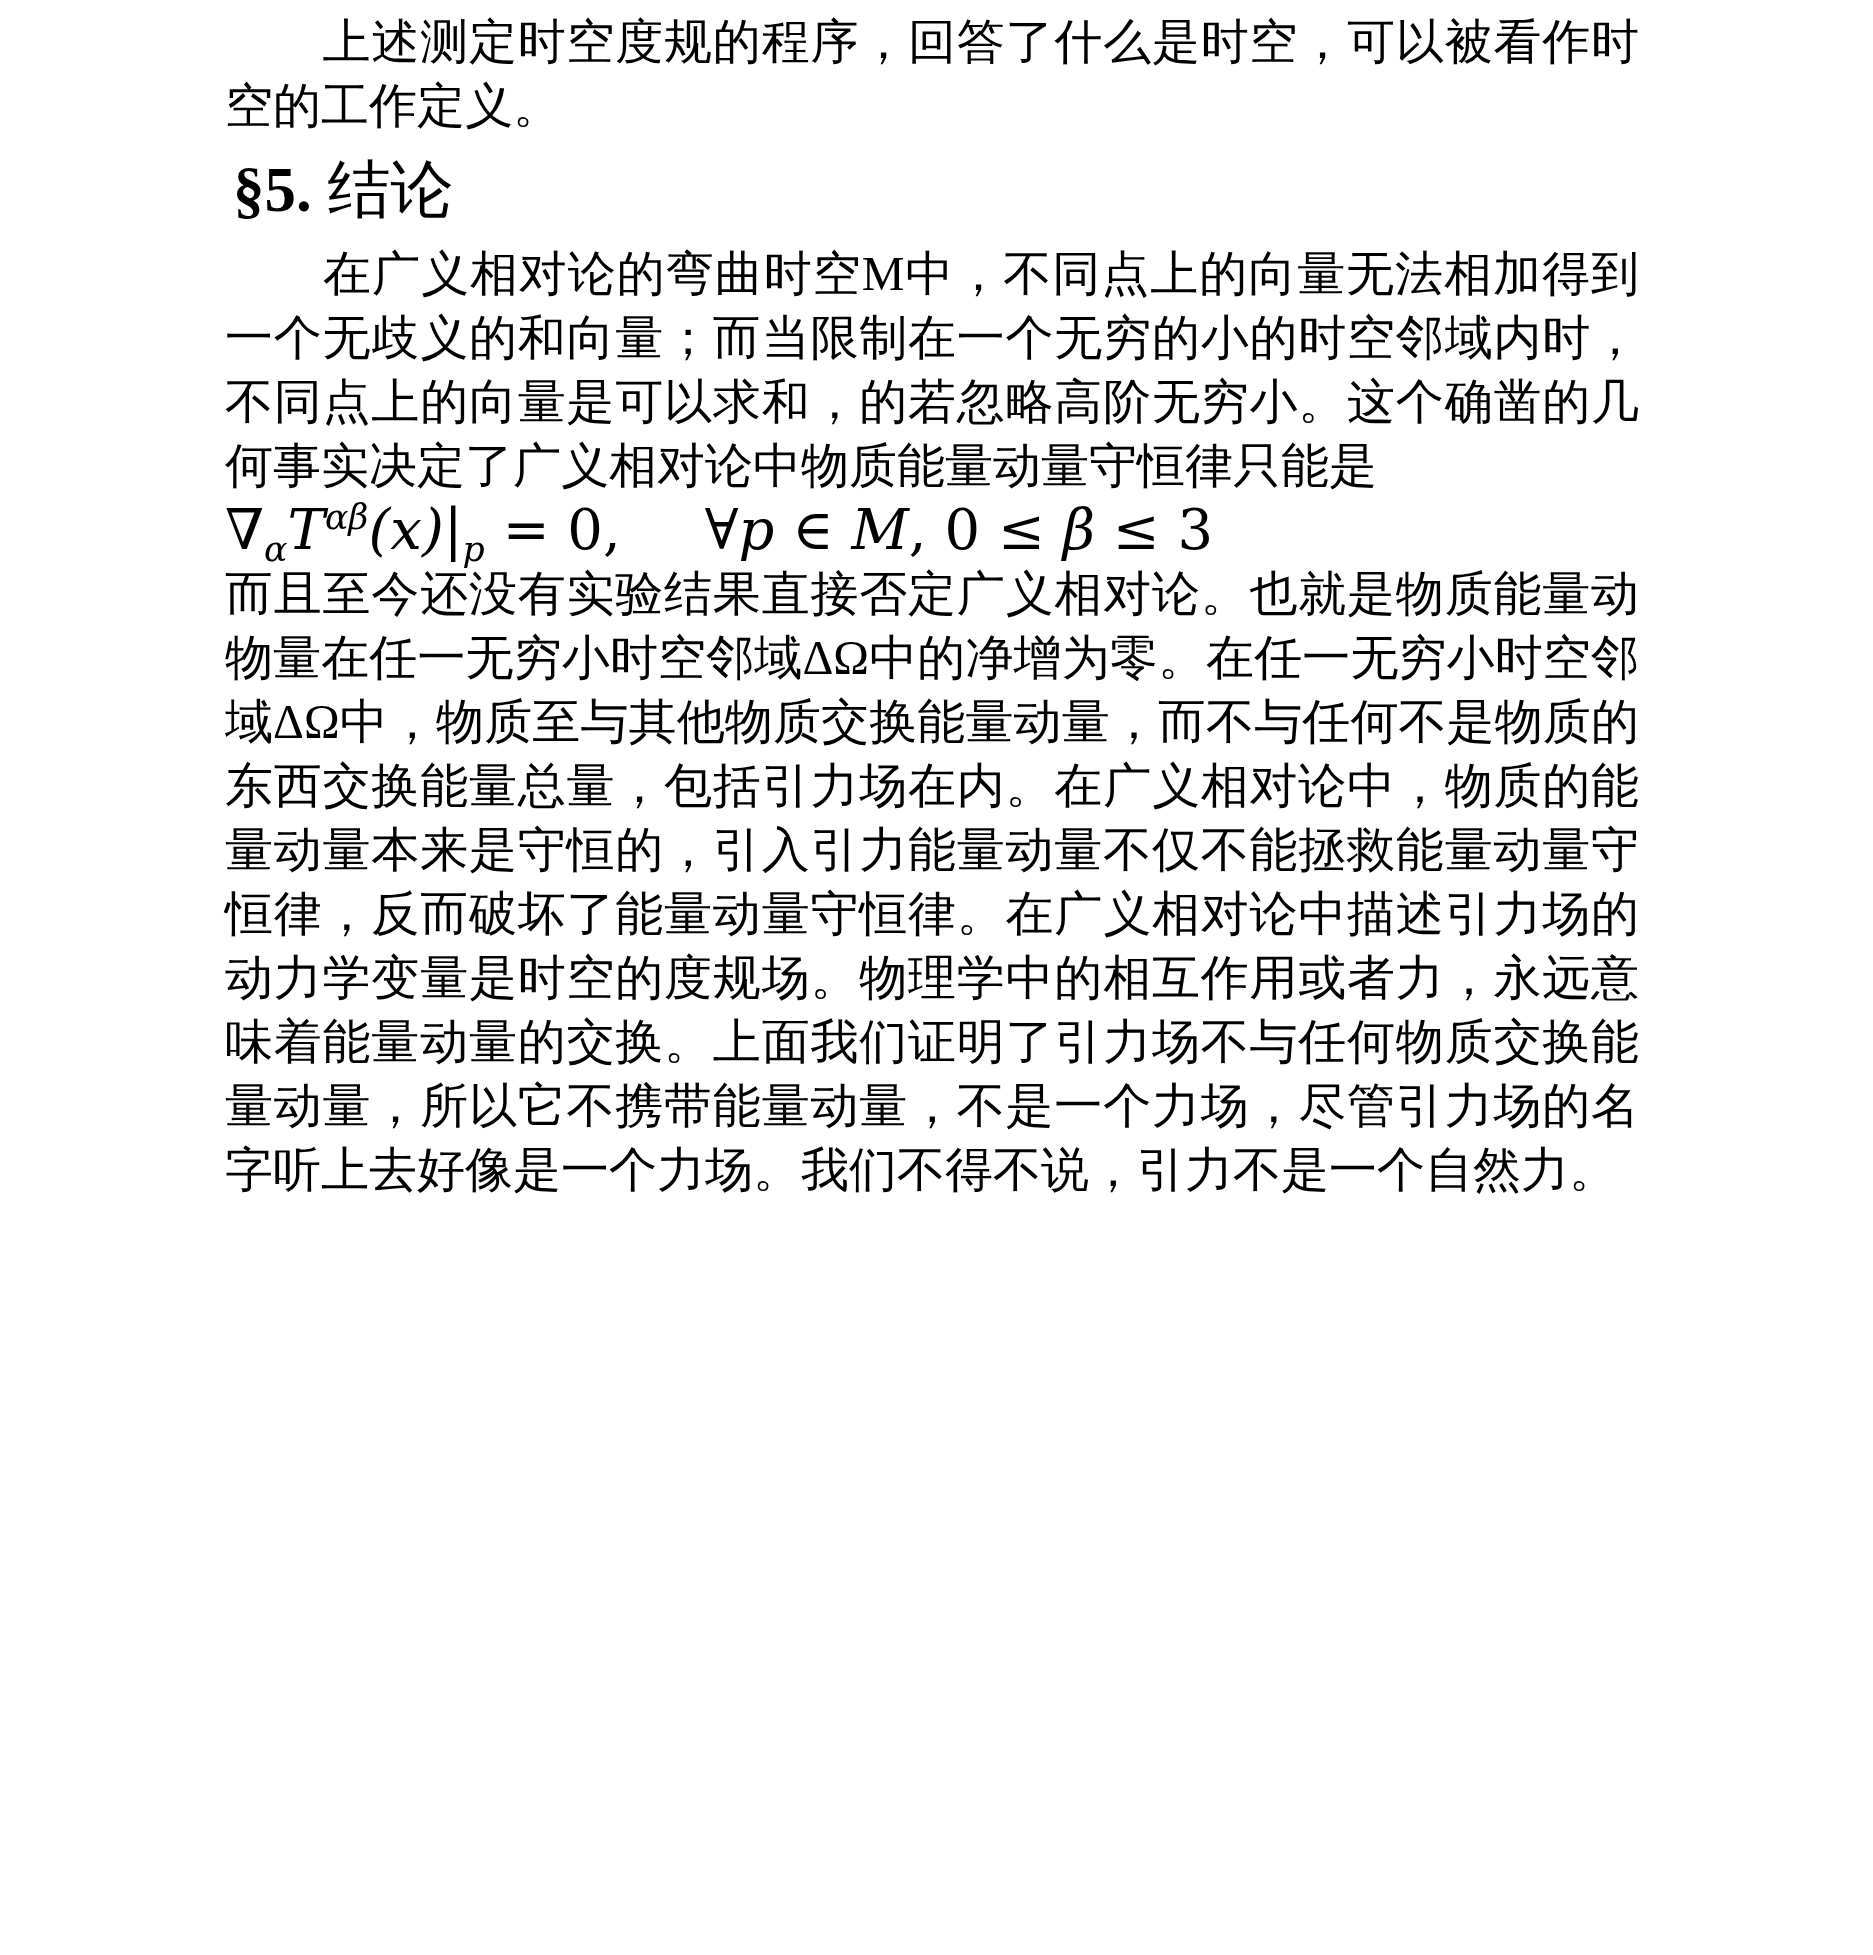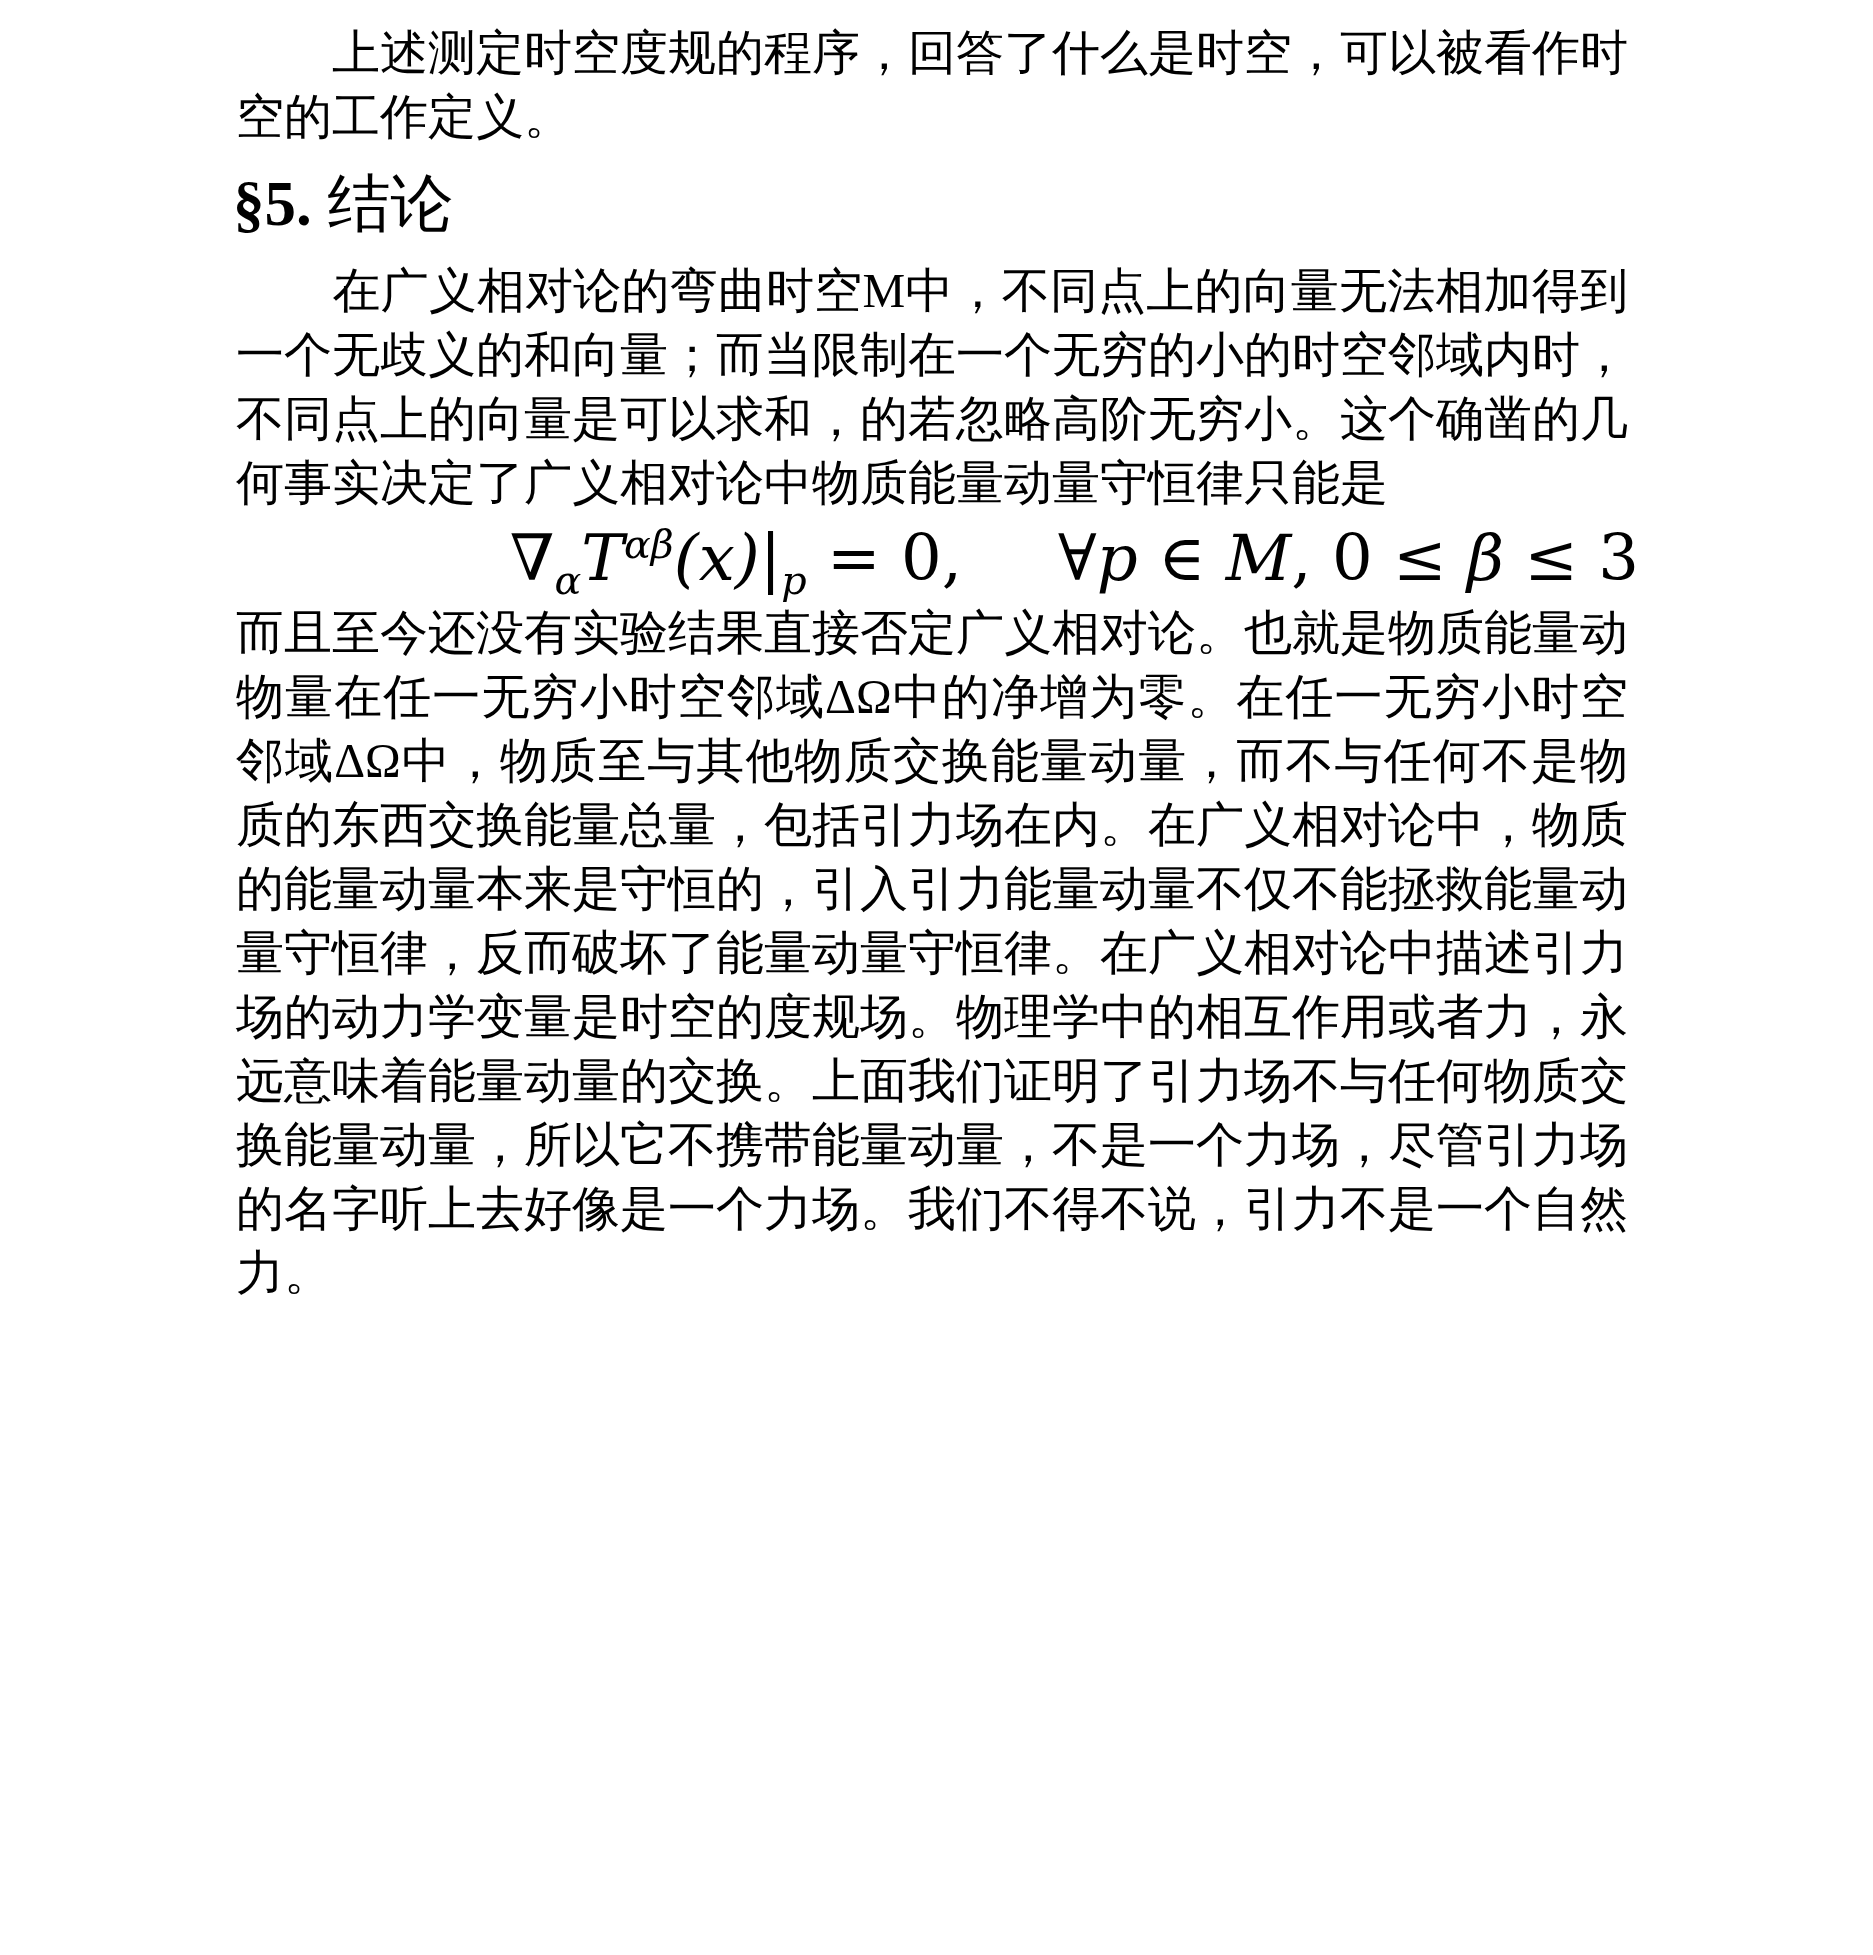--- a/index.html
+++ b/index.html
@@ -12,40 +12,40 @@
     overflow: hidden;
     font-family: "Liberation Serif", "DejaVu Serif", serif;
   }
   .content {
     position: absolute;
     left: 225px;
     top: 10.3px;
     width: 1414px;
   }
   .body-text {
-    margin: 11px;
+    margin: 0;
     font-size: 48px;
     line-height: 64px;
     text-align: justify;
     text-justify: inter-ideograph;
     letter-spacing: 0;
   }
   .heading {
     margin: 8px;
     font-size: 63px;
     line-height: 88px;
     font-weight: normal;
     text-align: left;
   }
   .heading .heading-prefix { font-weight: bold; }
   .formula {
     margin: 0;
-    font-size: 64px;
+    font-size: 56px;
     line-height: 64px;
-    text-align: right;
+    text-align: left;
     font-family: "DejaVu Serif", serif;
     white-space: nowrap;
   }
   .formula .it { font-style: italic; }
   .formula .up { font-style: normal; }
   .formula sub, .formula sup {
     font-size: 62%;
     font-style: italic;
     line-height: 0;
   }

